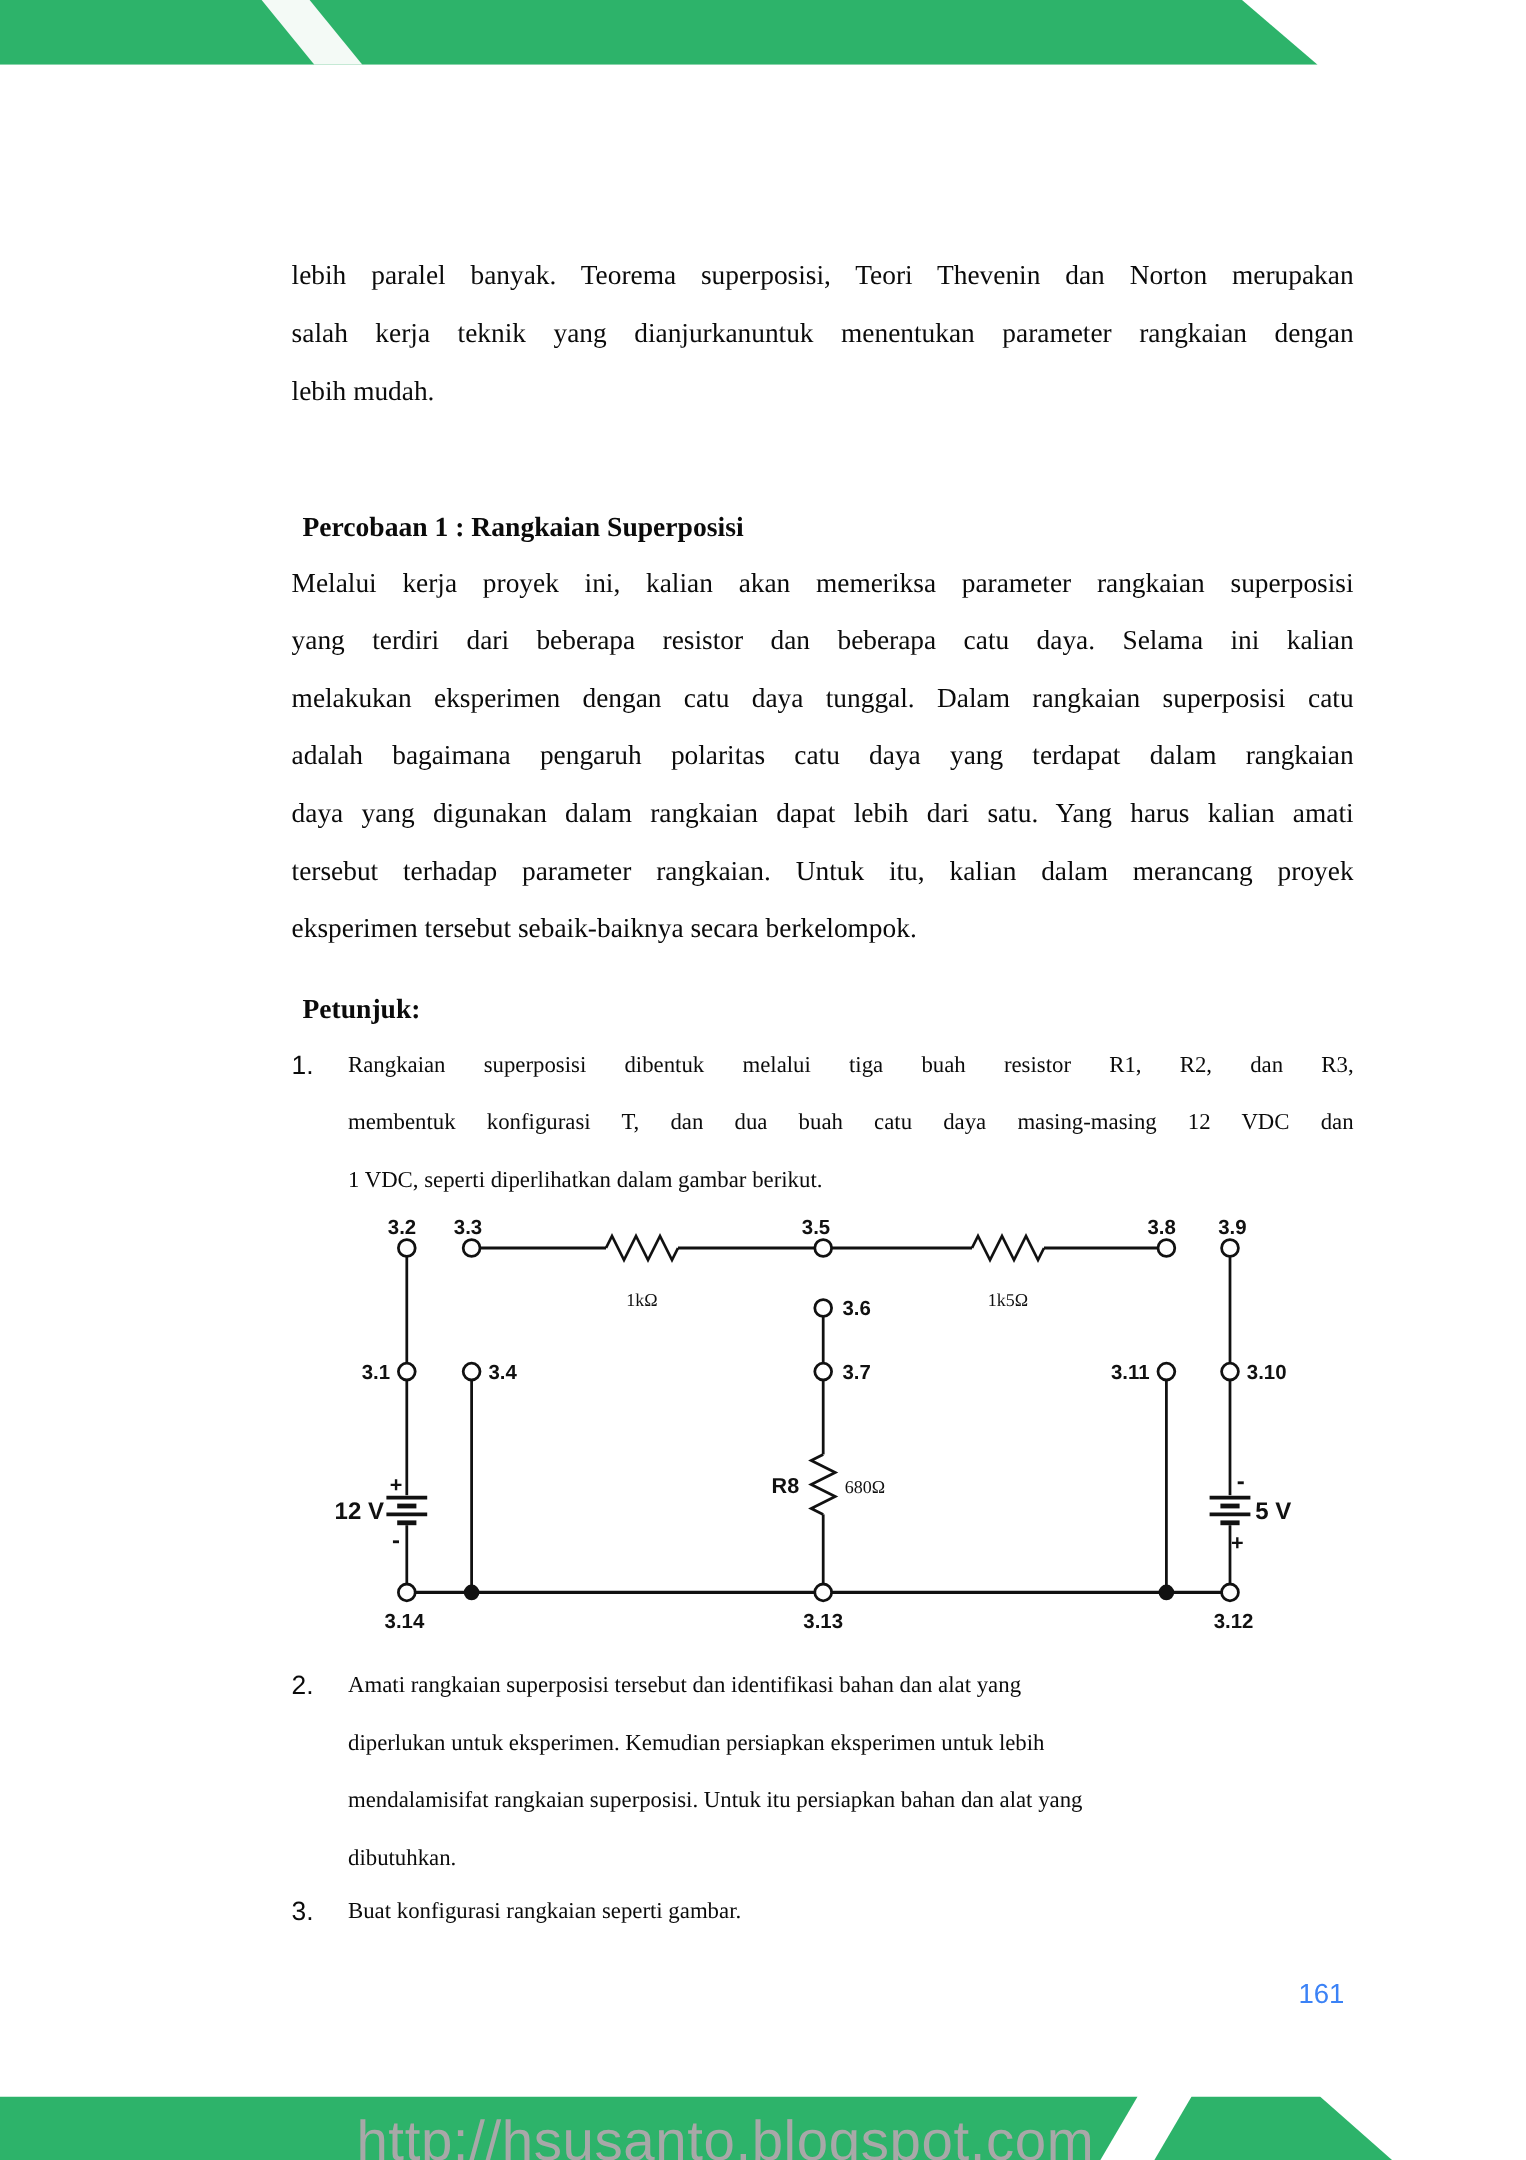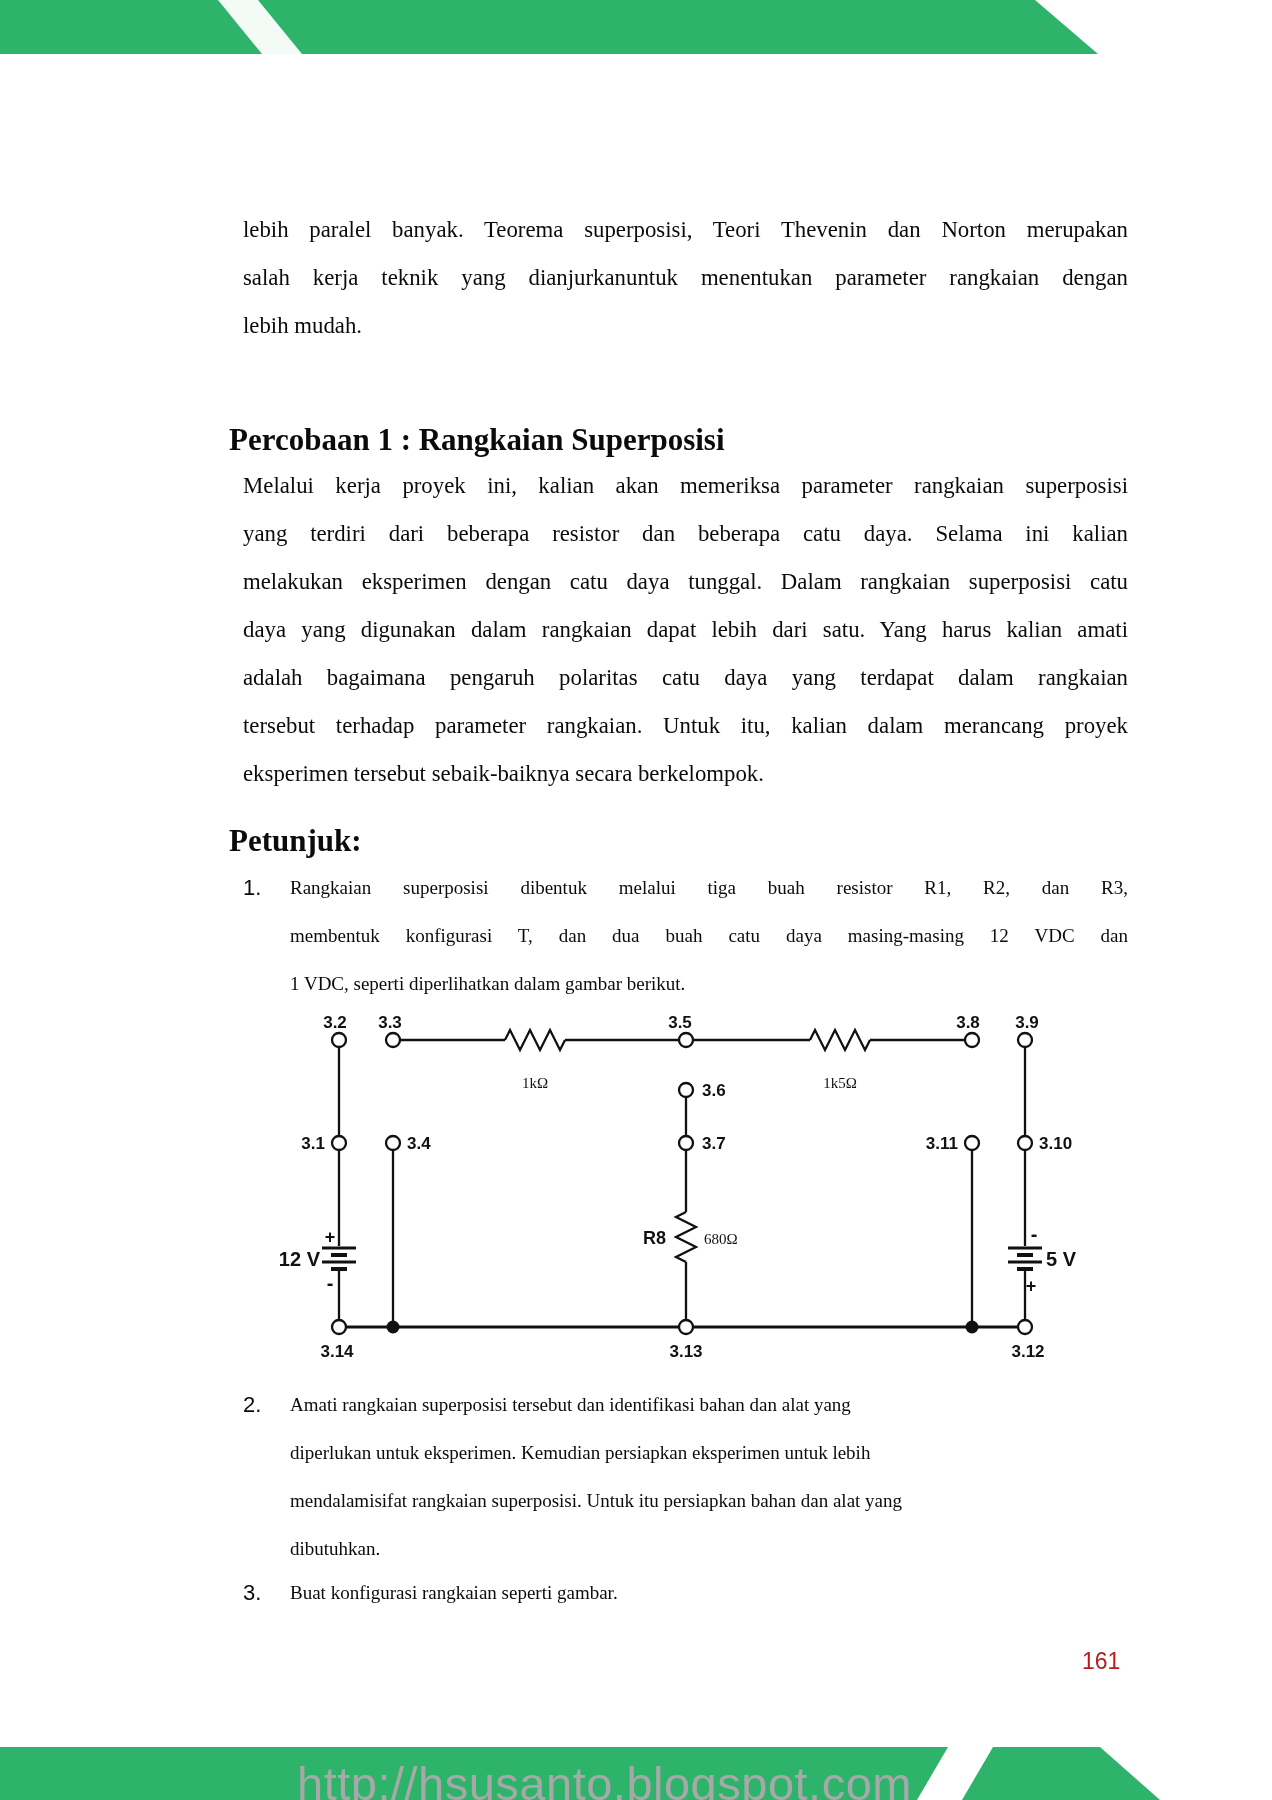--- a/index.html
+++ b/index.html
@@ -10,29 +10,29 @@
   }
   
   .band{position:absolute;left:0;width:1272px;}
   .band.top{top:0;height:54px;}
   .band.bottom{bottom:0;height:53px;}
   
   .textblock{position:absolute;left:243px;width:885px;font-size:22.8px;}
   .tline{height:48px;line-height:48px;overflow:hidden;white-space:nowrap;}
   .jline{text-align:justify;white-space:normal;}
   .jline::after{content:"";display:inline-block;width:100%;height:0;}
-  .heading{position:absolute;left:229px;font-size:31px;font-weight:bold;height:48px;line-height:48px;}
+  .heading{position:absolute;left:252px;font-size:23px;font-weight:bold;height:48px;line-height:48px;}
   .list-item{position:absolute;left:290px;width:838px;font-size:19px;}
   .list-number{
     position:absolute;left:243px;width:40px;height:48px;line-height:48px;
     font-family:"Liberation Sans", sans-serif;font-size:22px;
   }
   .page-number{
     position:absolute;left:1082px;top:1648px;
-    font-family:"Liberation Sans", sans-serif;font-size:23px;color:#b91c1c;
+    font-family:"Liberation Sans", sans-serif;font-size:23px;color:#3b82f6;
   }
   .watermark{
     position:absolute;left:297px;top:1756px;z-index:5;
     font-family:"Liberation Sans", sans-serif;font-size:47px;color:#a8a8a8;
     letter-spacing:0.5px;white-space:nowrap;
   }
   .watermark.ghost{top:1794px;opacity:.5;}
   .figure{position:absolute;left:280px;top:1000px;}
 </style>
 </head>
@@ -50,22 +50,22 @@
       <div class="tline jline">salah kerja teknik yang dianjurkanuntuk menentukan parameter rangkaian dengan</div>
       <div class="tline">lebih mudah.</div>
     </div>
 
   <div class="heading" style="top:416px">Percobaan 1 : Rangkaian Superposisi</div>
 
   <div class="textblock" style="top:462px">
       <div class="tline jline">Melalui kerja proyek ini, kalian akan memeriksa parameter rangkaian superposisi</div>
       <div class="tline jline">yang terdiri dari beberapa resistor dan beberapa catu daya.  Selama ini kalian</div>
       <div class="tline jline">melakukan eksperimen dengan catu daya tunggal. Dalam rangkaian superposisi catu</div>
+      <div class="tline jline">adalah bagaimana pengaruh polaritas catu daya yang terdapat dalam rangkaian</div>
       <div class="tline jline">daya yang digunakan dalam rangkaian dapat lebih dari satu. Yang harus kalian amati</div>
-      <div class="tline jline">adalah bagaimana pengaruh polaritas catu daya yang terdapat dalam rangkaian</div>
       <div class="tline jline">tersebut terhadap parameter rangkaian.  Untuk itu, kalian dalam merancang proyek</div>
       <div class="tline">eksperimen tersebut sebaik-baiknya secara berkelompok.</div>
     </div>
 
   <div class="heading" style="top:817px">Petunjuk:</div>
 
   <div class="list-number" style="top:864px">1.</div>
   <div class="list-item" style="top:864px">
       <div class="tline jline">Rangkaian superposisi dibentuk melalui tiga buah resistor R1, R2, dan R3,</div>
       <div class="tline jline">membentuk konfigurasi T, dan dua buah catu daya masing-masing 12 VDC dan</div>

